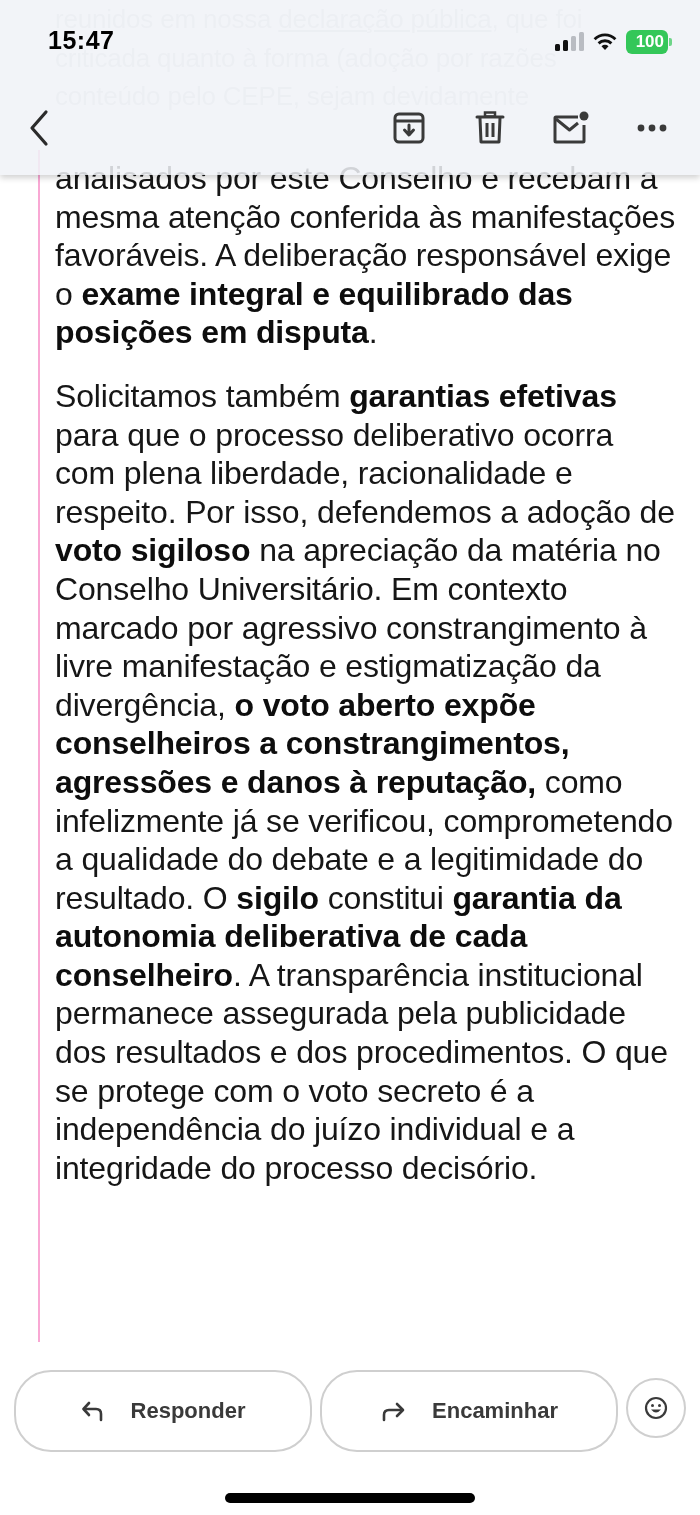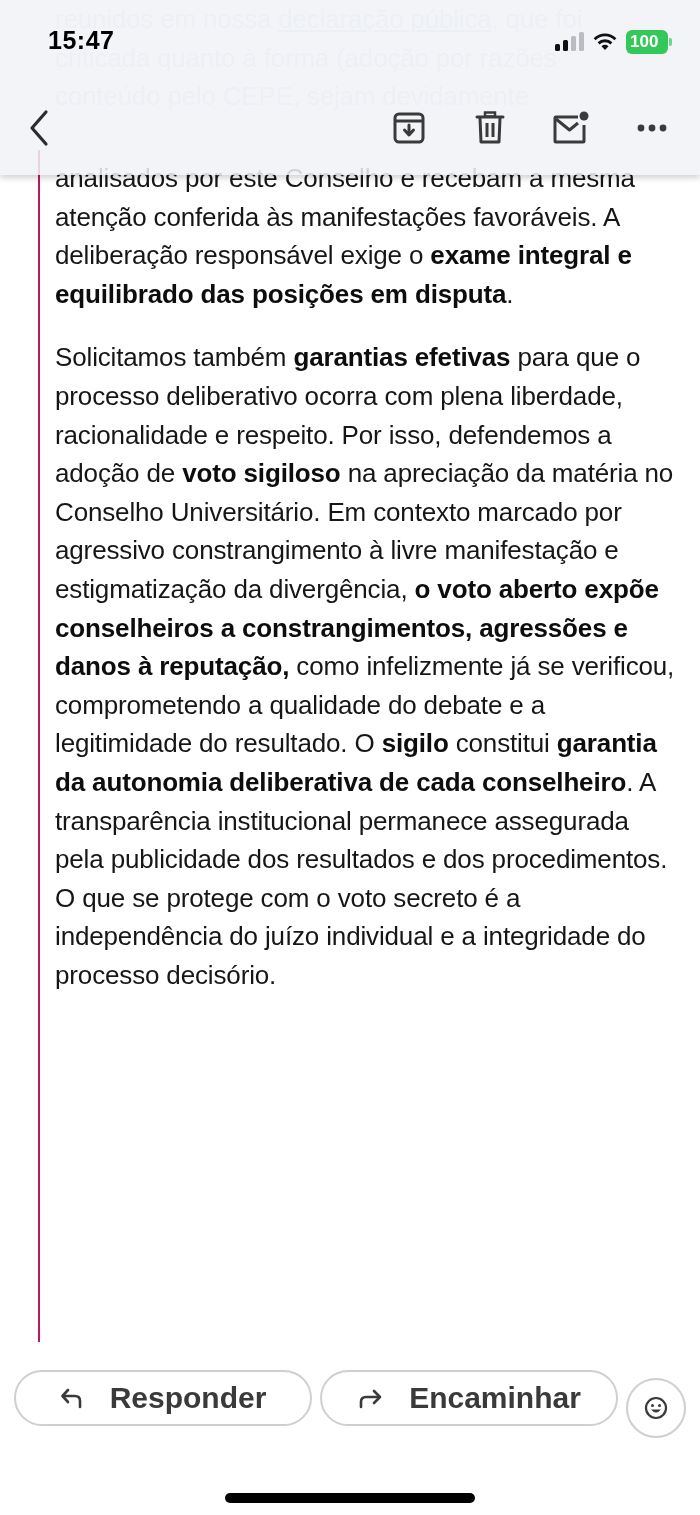--- a/index.html
+++ b/index.html
@@ -33,52 +33,52 @@
     }
     .status-right { position: absolute; right: 28px; top: 30px; display: flex; align-items: center; gap: 8px; }
     .signal { display: flex; align-items: flex-end; gap: 3px; height: 18px; }
     .signal span { width: 5px; background: #111; border-radius: 1.5px; }
     .signal span.off { background: #b9bcc2; }
     .battery {
       display: flex; align-items: center;
     }
     .battery-body {
       background: #34c759; color: #fff; font-weight: 700; font-size: 17px;
-      border-radius: 6px; padding: 1px 4px; height: 24px; line-height: 22px; min-width: 42px; text-align: left;
+      border-radius: 6px; padding: 1px 4px; height: 24px; line-height: 22px; min-width: 42px; text-align: right;
     }
     .battery-tip { width: 3px; height: 8px; background: #34c759; border-radius: 0 2px 2px 0; margin-left: 1px; opacity: .7; }
 
     .toolbar { position: absolute; left: 0; top: 100px; width: 700px; height: 56px; }
     .back-btn { position: absolute; left: 22px; top: 6px; width: 36px; height: 44px; }
     .tool-btn { position: absolute; top: 8px; width: 40px; height: 40px; display: flex; align-items: center; justify-content: center; }
     .tb-archive { left: 389px; }
     .tb-delete { left: 470px; }
     .tb-unread { left: 551px; }
     .tb-more { left: 632px; }
 
     
     .body {
       position: absolute; left: 38px; top: 150px; width: 640px; height: 1192px;
-      border-left: 2px solid #be185d;
+      border-left: 2px solid #f9a8d4;
       padding-left: 15px;
-      font-size: 26px; line-height: 38.6px; color: #161616;
+      font-size: 32px; line-height: 38.6px; color: #161616;
       letter-spacing: -0.15px;
     }
     .body p { margin: 0; }
     .body b { font-weight: 700; color: #0d0d0d; }
     .body .p1 { margin-top: 9px; }
     .body .gap { height: 25px; }
     .body .gap2 { height: 75px; }
 
     
     .actions { position: absolute; left: 0; top: 1368px; width: 700px; height: 78px; }
     .pill {
-      position: absolute; top: 2px; height: 56px; border: 2px solid #cfcfcf; border-radius: 37px;
+      position: absolute; top: 2px; height: 82px; border: 2px solid #cfcfcf; border-radius: 37px;
       background: #fff; display: flex; align-items: center; justify-content: center; gap: 26px;
-      font-size: 30px; font-weight: 700; color: #3a3a3a;
+      font-size: 22px; font-weight: 700; color: #3a3a3a;
     }
     .reply { left: 14px; width: 298px; }
     .forward { left: 320px; width: 298px; }
     .emoji-btn {
       position: absolute; left: 626px; top: 10px; width: 60px; height: 60px;
       border: 2px solid #cfcfcf; border-radius: 50%; display: flex; align-items: center; justify-content: center; background: #fff;
     }
     .home-indicator {
       position: absolute; left: 225px; top: 1493px; width: 250px; height: 10px; background: #000; border-radius: 5px;
     }

